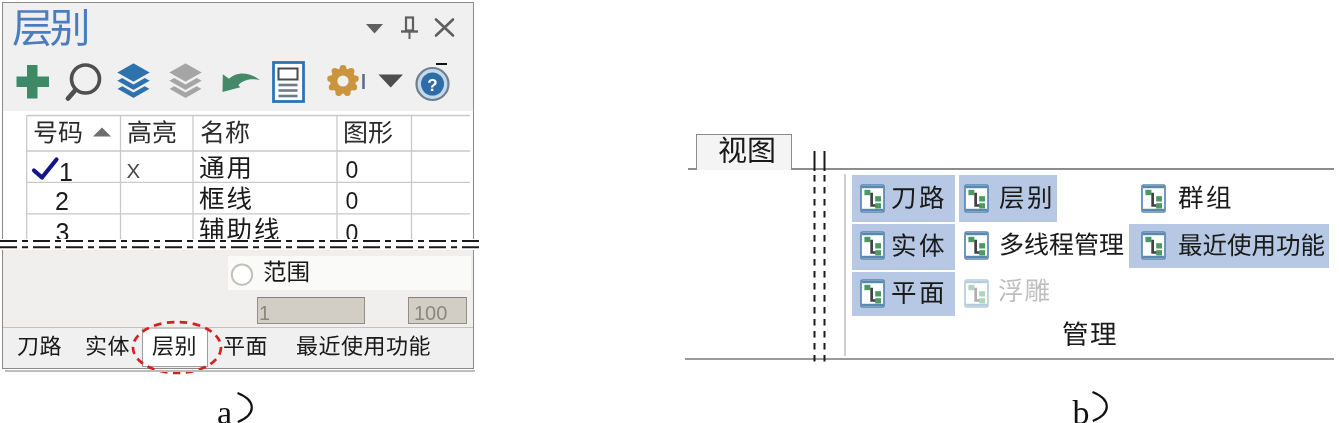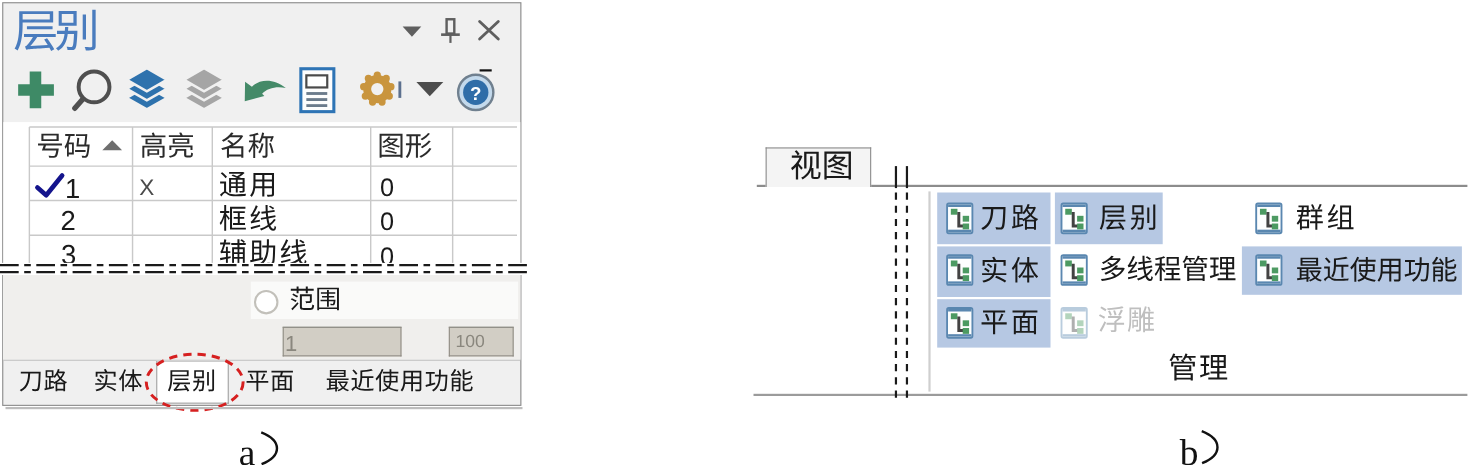--- a/index.html
+++ b/index.html
@@ -230,21 +230,21 @@
 
 <svg style="position:absolute;left:262.5px;top:260.5px;overflow:visible" width="47.0" height="23.5" viewBox="0 -820 2000 1000" fill="#1a1a1a">
       <use href="#g16" x="0"></use>
       <use href="#g17" x="1000"></use>
     </svg>
 
 <div style="position:absolute;left:256.5px;top:296.5px;width:108px;height:27px;background:#d2cec5;border:1px solid #918e86;border-top-color:#83807a"></div>
 <div style="position:absolute;left:259px;top:302.5px;font-family:'Liberation Sans', sans-serif;font-size:20px;color:#8a877e;font-weight:normal;letter-spacing:0;line-height:1;white-space:nowrap">1</div>
 
 <div style="position:absolute;left:408px;top:296.5px;width:58.5px;height:27px;background:#d2cec5;border:1px solid #918e86;border-top-color:#83807a"></div>
-<div style="position:absolute;left:414px;top:302.5px;font-family:'Liberation Sans', sans-serif;font-size:16px;color:#8a877e;font-weight:normal;letter-spacing:0;line-height:1;white-space:nowrap">100</div>
+<div style="position:absolute;left:414px;top:302.5px;font-family:'Liberation Sans', sans-serif;font-size:20px;color:#8a877e;font-weight:normal;letter-spacing:0;line-height:1;white-space:nowrap">100</div>
 
 <div style="position:absolute;left:3px;top:326.5px;width:470px;height:1.3px;background:#c2c2c2"></div>
 
 <div style="position:absolute;left:141.5px;top:327.5px;width:66px;height:39px;background:#fff;border:1px solid #9e9e9e;border-top-color:#c8c8c8"></div>
 
 <svg style="position:absolute;left:17px;top:335.5px;overflow:visible" width="45.0" height="22" viewBox="0 -820 2045 1000" fill="#1a1a1a">
       <use href="#g18" x="0"></use>
       <use href="#g19" x="1023"></use>
     </svg>
 

